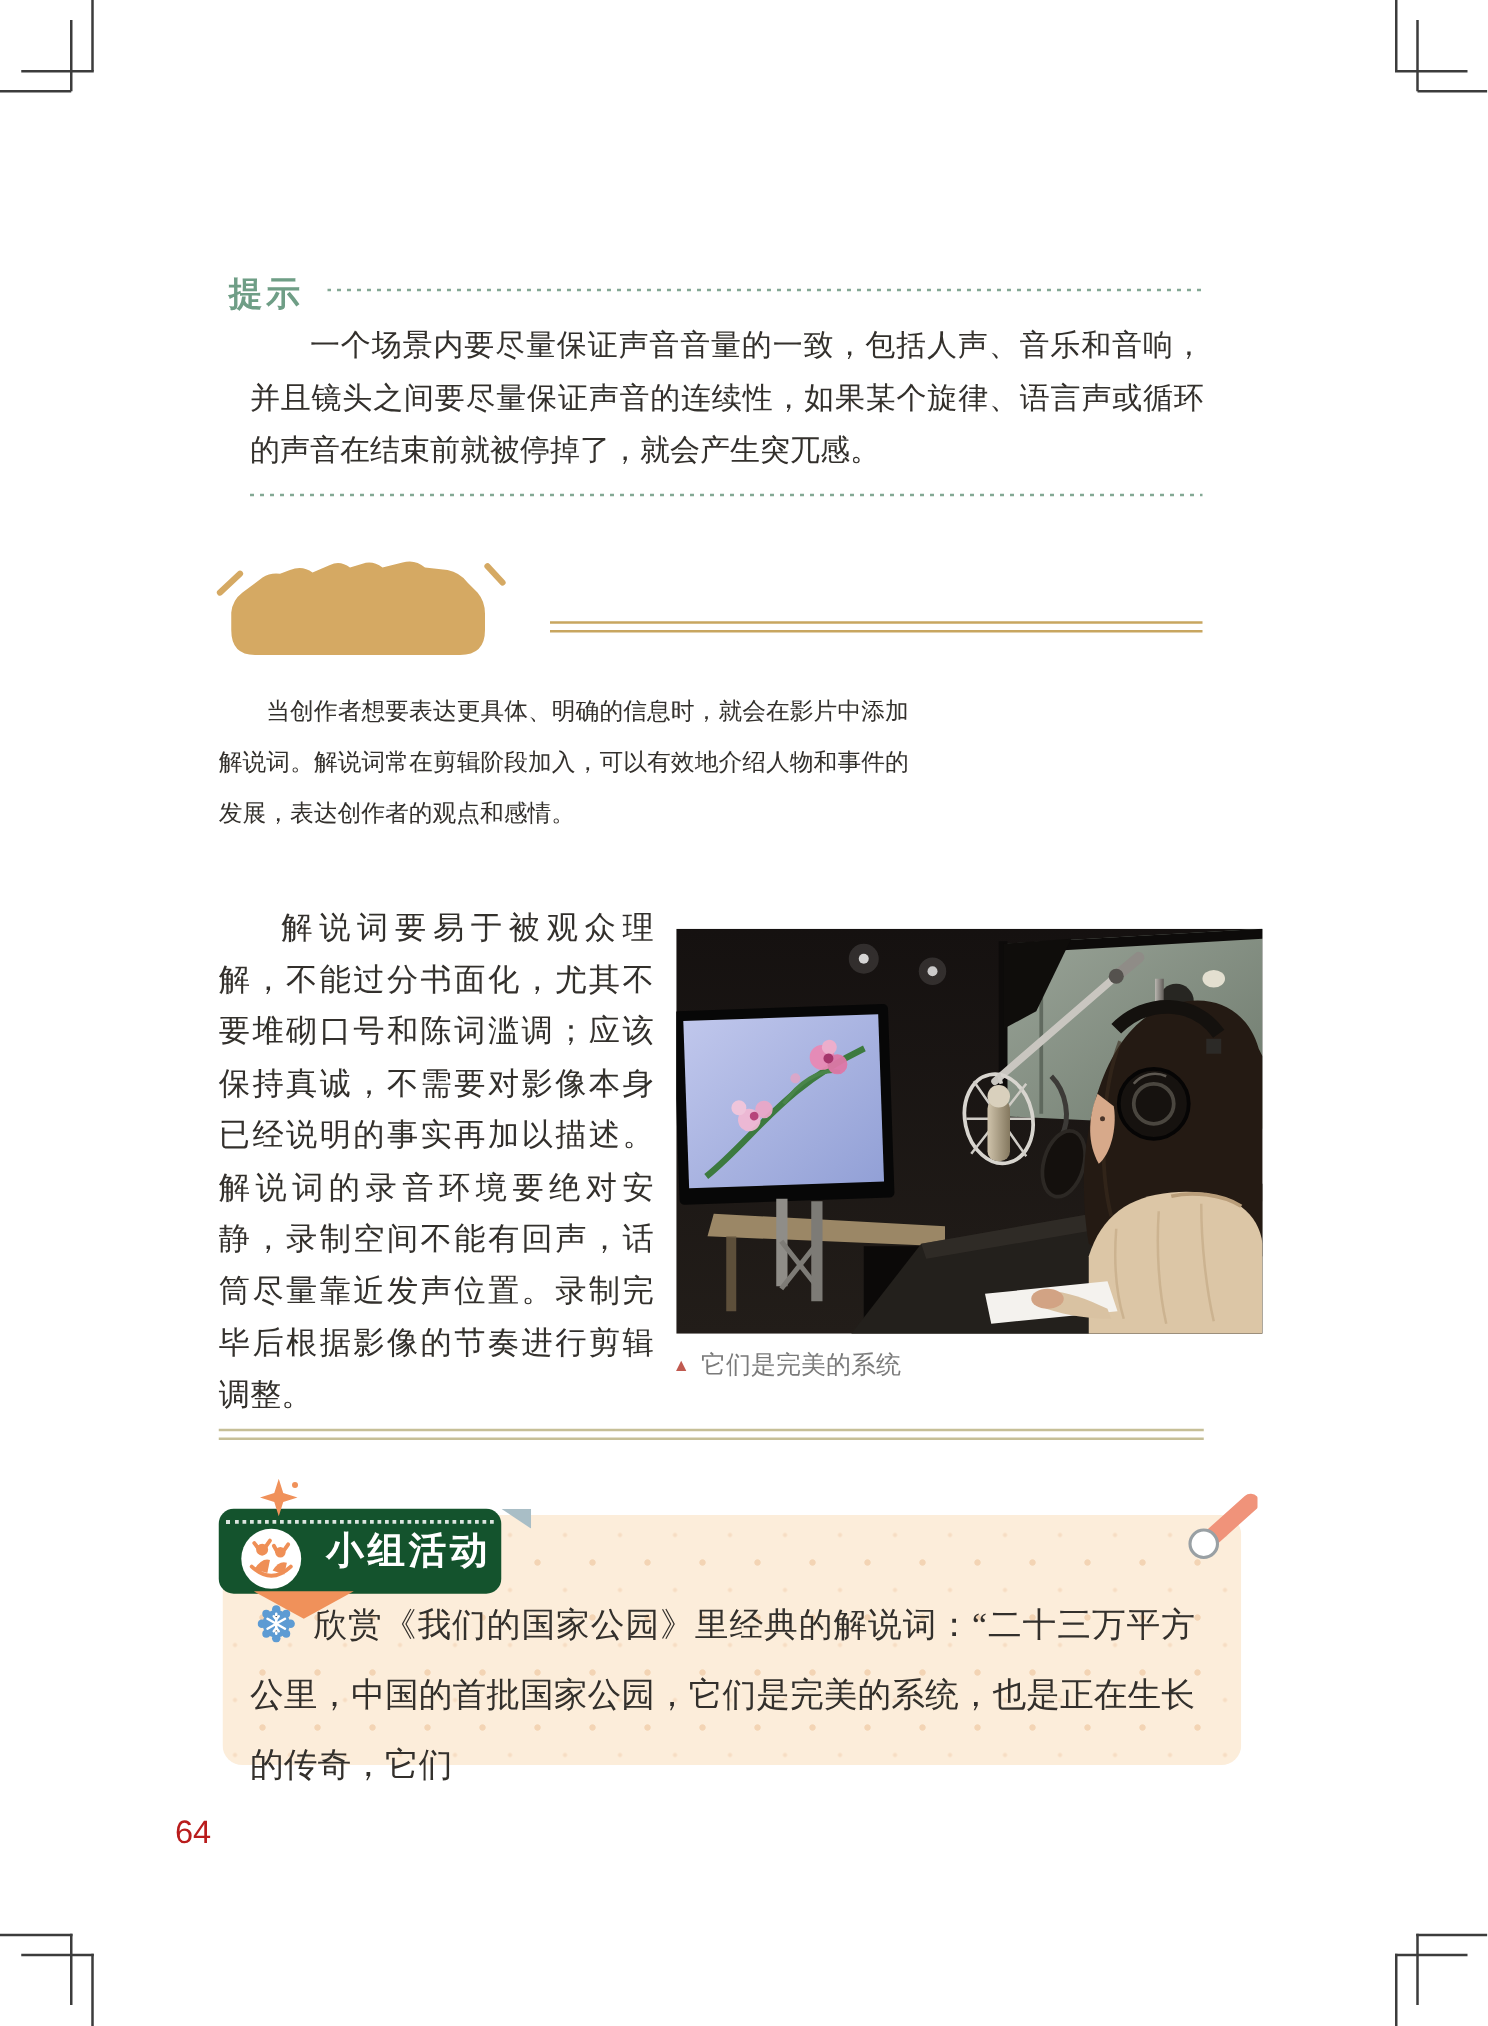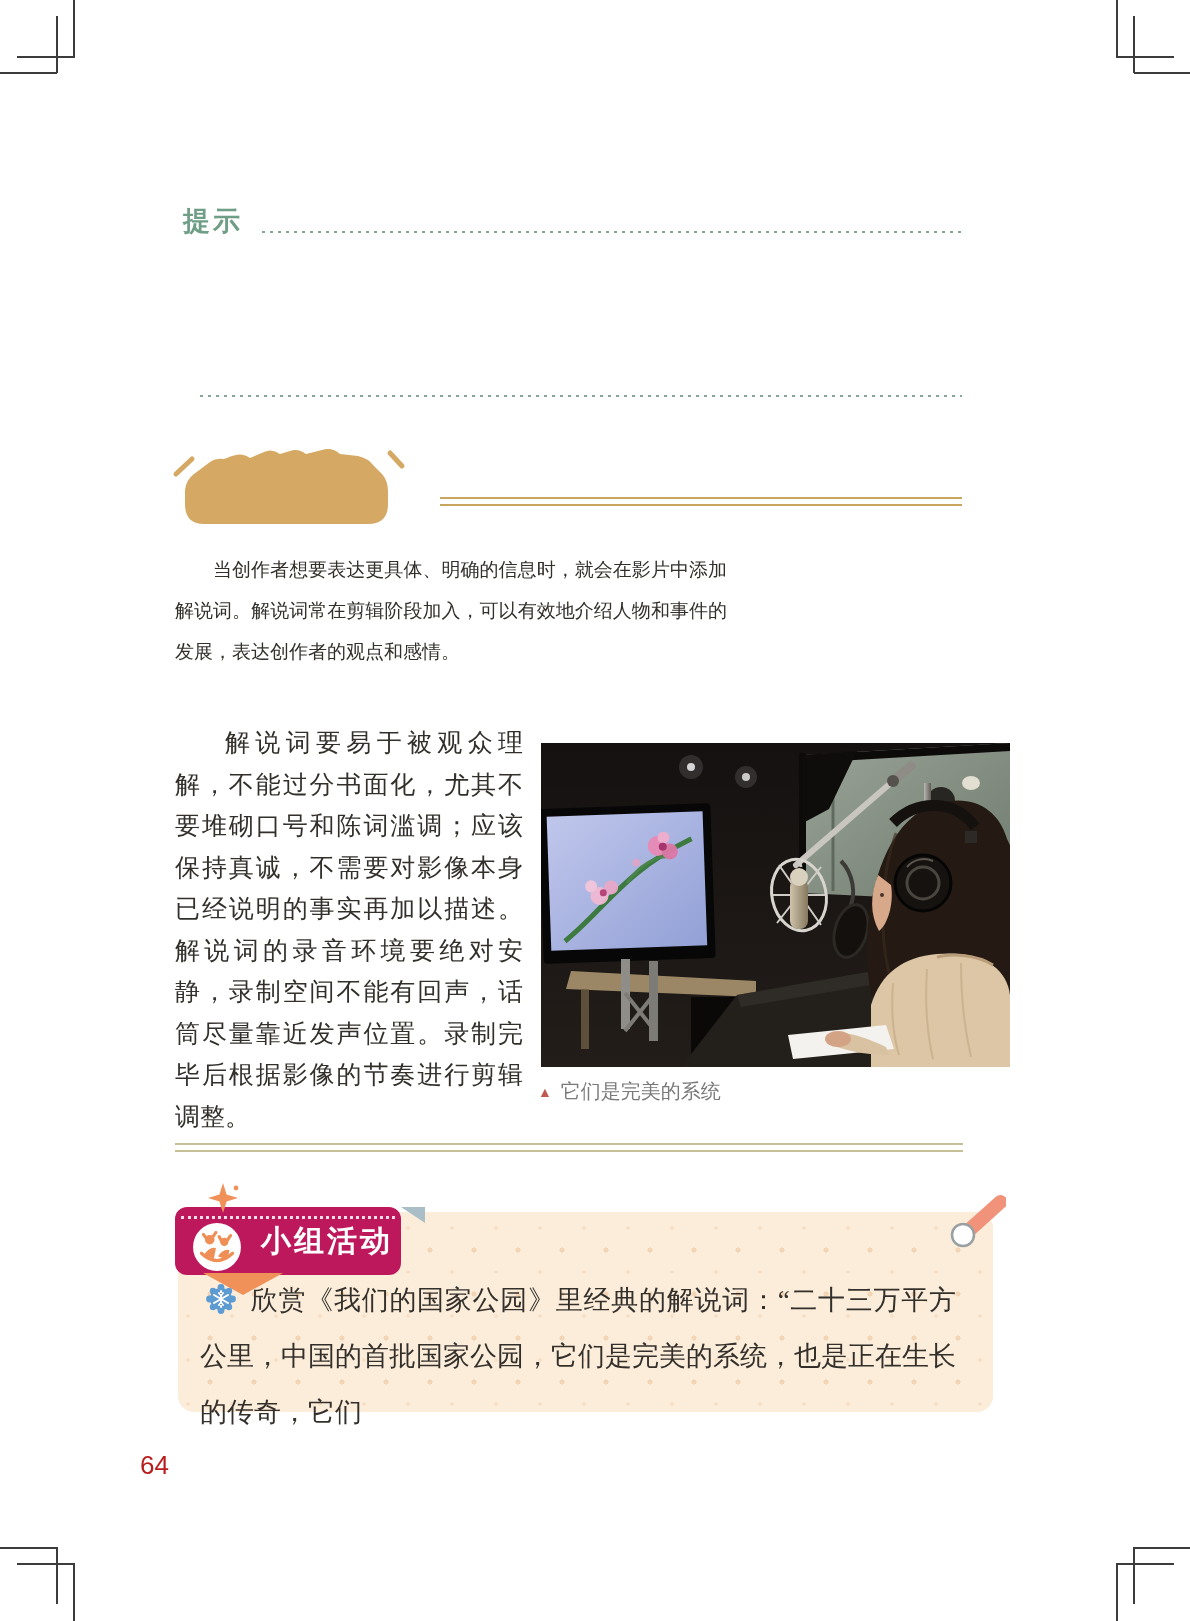--- a/index.html
+++ b/index.html
@@ -23,21 +23,21 @@
   .para1{font-size:19px;line-height:41px;}
   .para2{font-size:25px;line-height:41.5px;}
   .caption{display:flex;align-items:center;gap:9px;
            font-family:"Liberation Sans","DejaVu Sans",sans-serif;font-size:20px;color:#7a7a7a;}
   .caption .marker{color:#c05a50;font-size:14px;line-height:1;}
   
   .panel{background:#fcedda;border-radius:16px;
          background-image:radial-gradient(circle,#f3d4b4 2.2px,transparent 2.9px),
                           radial-gradient(circle,#f6ddc3 1.4px,transparent 2px);
          background-size:44px 44px,44px 44px;background-position:10px 16px,32px 38px;}
-  .act-banner{background:#be185d;border-radius:12px;}
+  .act-banner{background:#14532d;border-radius:12px;}
   .act-banner .dotline{position:absolute;left:6px;right:6px;top:9px;
                        border-top:3px dotted rgba(255,255,255,.85);}
   .act-banner .label{position:absolute;left:84px;top:0;width:136px;height:68px;line-height:68px;
                      text-align:center;font-family:"Liberation Sans","DejaVu Sans",sans-serif;
                      font-weight:bold;font-size:30px;color:#fff;letter-spacing:3px;}
   .ribbon-v{width:0;height:0;border-left:40px solid transparent;border-right:40px solid transparent;
             border-top:22px solid #f0915a;}
   .fold-tri{width:24px;height:16px;background:#a9bec6;clip-path:polygon(100% 0,100% 100%,0 0);}
   .act-para{font-size:27px;line-height:56px;text-align:justify;text-justify:inter-ideograph;}
   .bullet{display:inline-block;width:30px;height:30px;vertical-align:-5px;margin:0 14px 0 6px;}
@@ -66,22 +66,23 @@
     <div class="cm" style="left:17px;top:1563px;width:58px;height:2px;"></div>
     <div class="cm" style="left:73px;top:1563px;width:2px;height:58px;"></div>
   </div>
   <div>
     <div class="cm" style="left:1133px;top:1547px;width:57px;height:2px;"></div>
     <div class="cm" style="left:1133px;top:1547px;width:2px;height:57px;"></div>
     <div class="cm" style="left:1116px;top:1563px;width:58px;height:2px;"></div>
     <div class="cm" style="left:1116px;top:1563px;width:2px;height:58px;"></div>
   </div>
 
-  <div class="abs tip-label" style="left:183px;top:203px;">提示</div>
+  <div class="abs tip-label" style="left:183px;top:217px;">提示</div>
   <div class="abs dash-green" style="left:262px;top:231px;width:700px;"></div>
+  <div class="abs body-text" style="left:200px;top:256px;width:763px;">一个场景内要尽量保证声音音量的一致，包括人声、音乐和音响，并且镜头之间要尽量保证声音的连续性，如果某个旋律、语言声或循环的声音在结束前就被停掉了，就会产生突兀感。</div>
   <div class="abs dash-green" style="left:200px;top:395px;width:762px;"></div>
 
   <div class="abs" style="left:172px;top:446px;width:250px;height:88px;">
     <svg width="250" height="88" viewBox="0 0 250 88">
       <path d="M13 44 Q14 34 22 28 L38 16 Q44 12 52 13 L60 10 Q70 6 78 12 L92 6 Q100 2 108 8 L118 5 Q126 2 134 8 L150 4 Q160 1 168 8 L186 10 Q196 12 202 20 L210 28 Q216 35 216 45 L216 58 Q216 78 196 78 L32 78 Q13 78 13 58 Z" fill="#d5a963"></path>
       <path d="M4 28 L20 13" stroke="#d5a963" stroke-width="5" stroke-linecap="round"></path>
       <path d="M218 7 L230 20" stroke="#d5a963" stroke-width="5" stroke-linecap="round"></path>
     </svg>
   </div>
   <div class="abs rule-double-gold" style="left:440px;top:497px;width:522px;"></div>

